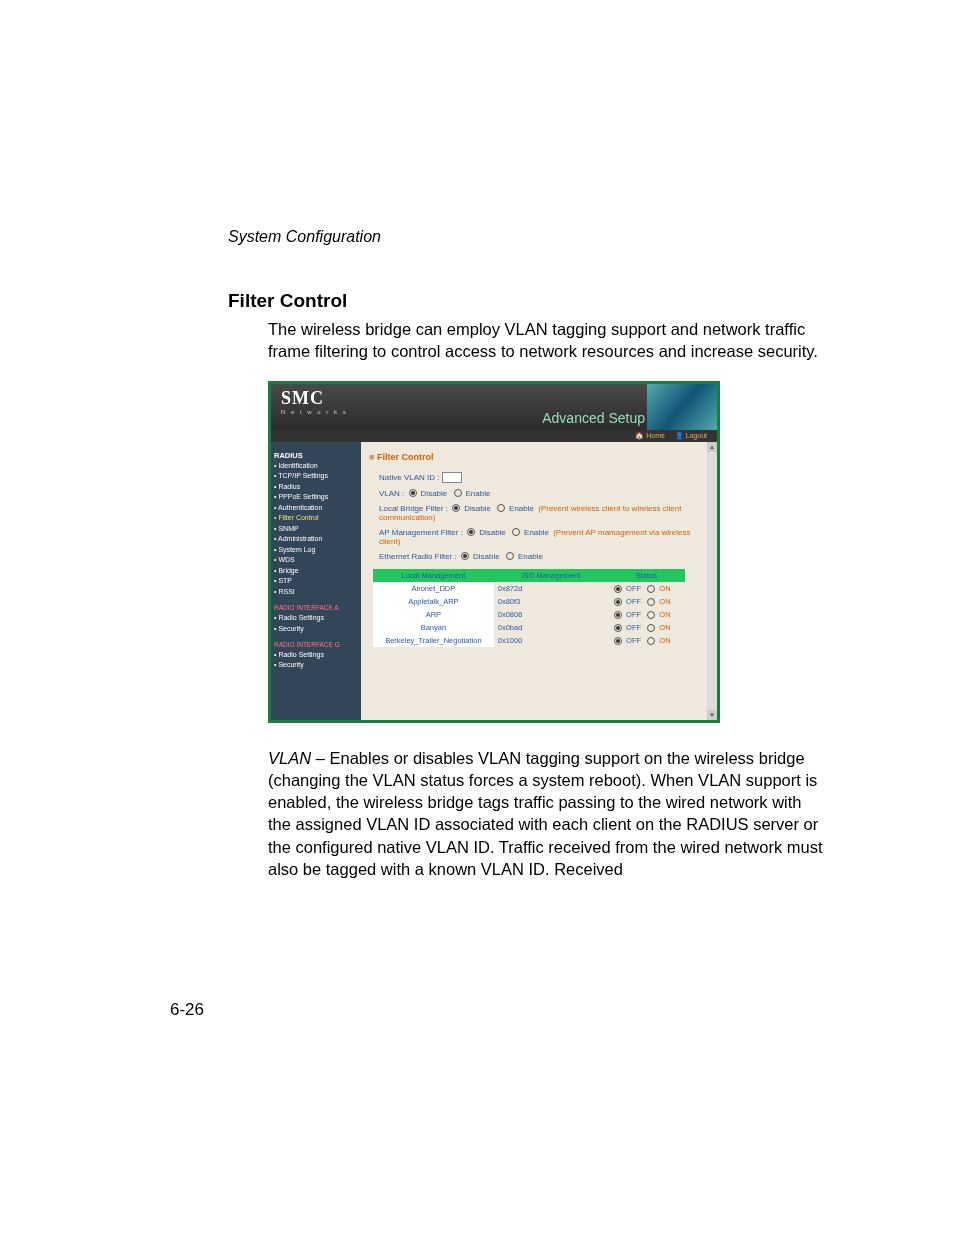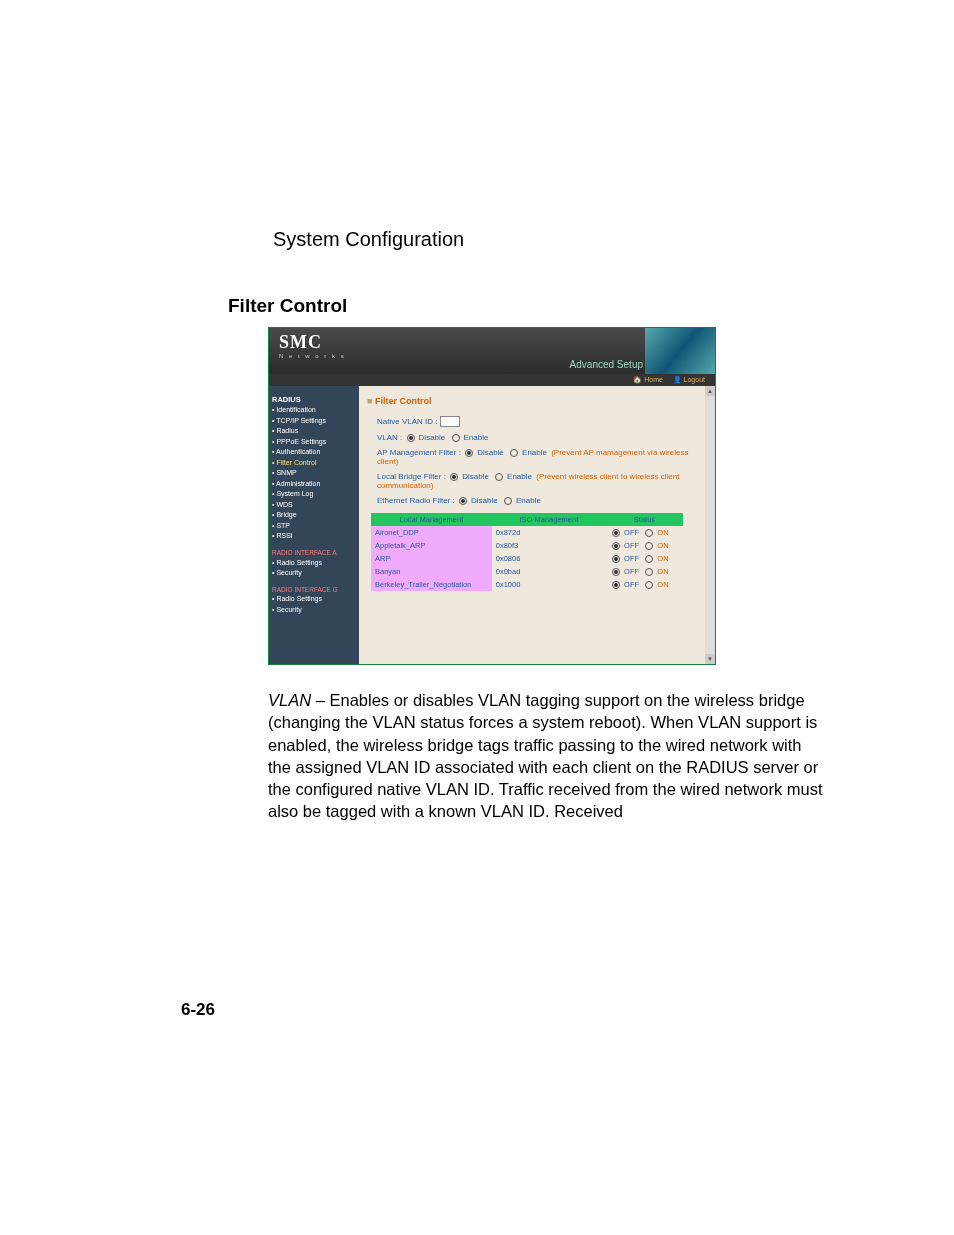--- a/index.html
+++ b/index.html
@@ -9,23 +9,23 @@
     color: #000;
     width: 954px;
     height: 1235px;
     position: relative;
   }
   .page {
     padding: 228px 120px 0 228px;
     width: 600px;
   }
   .chapter-title {
-    font-size: 20px;
+    font-style: italic;
+    font-size: 16px;
     margin-bottom: 44px;
-    margin-left: 45px;
   }
   .section-title {
     font-weight: bold;
     font-size: 19px;
     margin-bottom: 6px;
   }
   .para {
     font-size: 16.5px;
     line-height: 1.35;
     margin: 0 0 18px 40px;
@@ -35,32 +35,31 @@
     line-height: 1.35;
     margin: 0 0 18px 40px;
   }
   .term {
     font-style: italic;
   }
   .screenshot-wrap {
     margin: 10px 0 24px 40px;
     width: 446px;
     height: 336px;
-    border: 1px solid #15803d;
+    border: 3px solid #15803d;
     background: #f1eee8;
     position: relative;
     font-family: Arial, sans-serif;
     overflow: hidden;
   }
   .pagenum {
     position: absolute;
-    left: 181px;
+    left: 170px;
     top: 1000px;
     font-size: 17px;
-    font-weight: bold;
   }
 
   
   .ss-header {
     height: 46px;
     background: linear-gradient(#4a4a4a,#2b2b2b);
     position: relative;
   }
   .ss-logo {
     color: #fff;
@@ -82,21 +81,21 @@
     top: 0;
     width: 70px;
     height: 46px;
     background: linear-gradient(130deg,#5aa,#157,#5aa);
   }
   .ss-adv {
     position: absolute;
     right: 72px;
     bottom: 4px;
     color: #9db;
-    font-size: 10px;
+    font-size: 14px;
   }
   .ss-toolbar {
     height: 12px;
     background: #333;
     text-align: right;
     font-size: 7px;
     color: #e0b060;
     padding-right: 10px;
     line-height: 12px;
   }
@@ -211,33 +210,35 @@
     color: #2a5aa0;
     font-weight: normal;
     padding: 2px 20px;
     border: 0;
   }
   .ss-table td {
     padding: 2px 4px;
     color: #2a5aa0;
   }
   .ss-table td.name {
-    background: #f0abfc;
+    background: #ffffff;
+    text-align: center;
   }
   .ss-table td.stat { white-space: nowrap; }
   .ss-table .on { color: #d86000; }
 </style>
 </head>
 <body>
 
 <div class="page">
   <div class="chapter-title">System Configuration</div>
 
   <div class="section-title">Filter Control</div>
 
+  <p class="para">The wireless bridge can employ VLAN tagging support and network traffic frame filtering to control access to network resources and increase security.</p>
 
   <div class="screenshot-wrap">
     <div class="ss-header">
       <div class="ss-logo">SMC</div>
       <div class="ss-logo-sub">N e t w o r k s</div>
       <div class="ss-adv">Advanced Setup</div>
       <div class="ss-photo"></div>
     </div>
     <div class="ss-toolbar">
       <span>🏠 Home</span>
@@ -275,31 +276,31 @@
           <span class="ss-input"></span>
         </div>
 
         <div class="ss-line">
           <span class="lbl">VLAN  :</span>
           <span class="radio sel"></span><span class="opt">Disable</span>
           <span class="radio"></span><span class="opt">Enable</span>
         </div>
 
         <div class="ss-line">
+          <span class="lbl">Local Bridge Filter  :</span>
+          <span class="radio sel"></span><span class="opt">Disable</span>
+          <span class="radio"></span><span class="opt">Enable</span>
+          <span class="note">(Prevent wireless client to wireless client communication)</span>
+        </div>
+
+        <div class="ss-line">
           <span class="lbl">AP Management Filter  :</span>
           <span class="radio sel"></span><span class="opt">Disable</span>
           <span class="radio"></span><span class="opt">Enable</span>
           <span class="note">(Prevent AP mamagement via wireless client)</span>
-        </div>
-
-        <div class="ss-line">
-          <span class="lbl">Local Bridge Filter  :</span>
-          <span class="radio sel"></span><span class="opt">Disable</span>
-          <span class="radio"></span><span class="opt">Enable</span>
-          <span class="note">(Prevent wireless client to wireless client communication)</span>
         </div>
 
         <div class="ss-line">
           <span class="lbl">Ethernet Radio Filter  :</span>
           <span class="radio sel"></span><span class="opt">Disable</span>
           <span class="radio"></span><span class="opt">Enable</span>
         </div>
 
         <table class="ss-table">
           <tbody>

